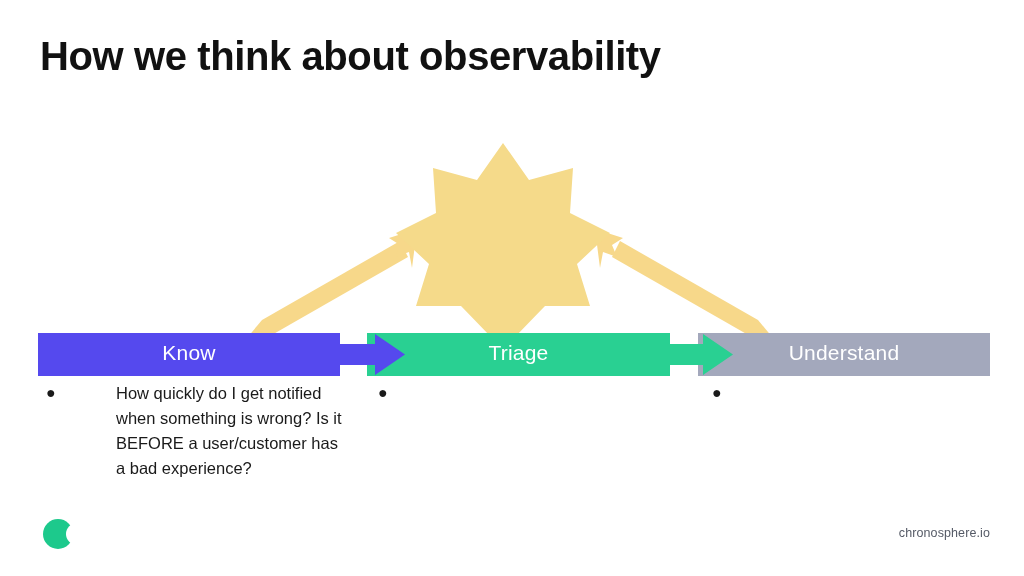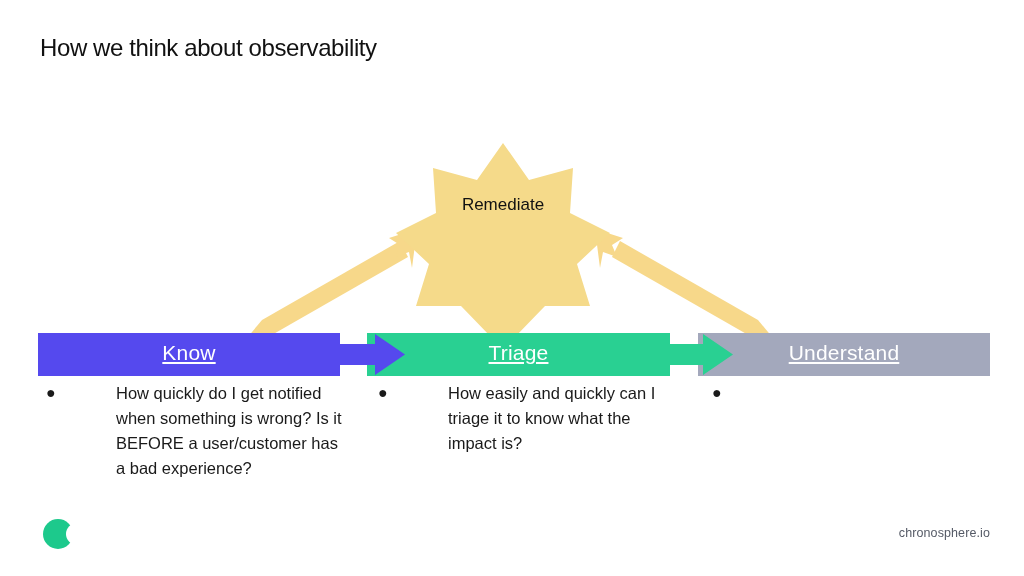--- a/index.html
+++ b/index.html
@@ -17,22 +17,22 @@
     height: 576px;
     background: #ffffff;
     overflow: hidden;
   }
 
   
   #page-title {
     position: absolute;
     left: 40px;
     top: 34px;
-    font-size: 24px;
-    font-weight: 400;
+    font-size: 40px;
+    font-weight: 700;
     letter-spacing: -0.4px;
     color: #111111;
     white-space: nowrap;
   }
 
   
   #diagram {
     position: absolute;
     left: 0;
     top: 0;
@@ -61,21 +61,20 @@
 
   
   .stage-label {
     position: absolute;
     top: 342px;
     font-size: 21px;
     color: #ffffff;
     text-align: center;
     line-height: 1;
     letter-spacing: 0.2px;
-    text-decoration: underline;
   }
   #stage-label-0 { left: 38px;  width: 302px; }
   #stage-label-1 { left: 367px; width: 303px; }
   #stage-label-2 { left: 698px; width: 292px; }
 
   
   .bullet-col {
     position: absolute;
     top: 381px;
     font-size: 16.5px;
@@ -160,37 +159,35 @@
 
       <polygon points="340,344 375,344 375,334 405,354.5 375,375 375,365 340,365" fill="#5549EE"></polygon>
       <polygon points="670,344 703,344 703,334 733,354.5 703,375 703,365 670,365" fill="#29D092"></polygon>
 
       <g>
         <circle cx="58" cy="534" r="15" fill="#1DC98C"></circle>
         <circle cx="77" cy="534" r="11" fill="#ffffff"></circle>
       </g>
     </svg>
 
-    <div id="star-label">Remediate</div>
 
     <div class="stage-label" id="stage-label-0">Know</div>
     <div class="stage-label" id="stage-label-2">Understand</div>
     <div class="stage-label" id="stage-label-1">Triage</div>
 
     <div class="bullet-col" id="bullet-col-0">
       <div class="bullet-row">
         <span class="bullet-dot">●</span>
         <span class="bullet-text">How quickly do I get notified when something is wrong? Is it BEFORE a user/customer has a bad experience?</span>
       </div>
     </div>
 
     <div class="bullet-col" id="bullet-col-1">
       <div class="bullet-row">
         <span class="bullet-dot">●</span>
-        <span class="bullet-text">How easily and quickly can I triage it to know what the impact is?</span>
       </div>
     </div>
 
     <div class="bullet-col" id="bullet-col-2">
       <div class="bullet-row">
         <span class="bullet-dot">●</span>
       </div>
     </div>
   </div>
 

